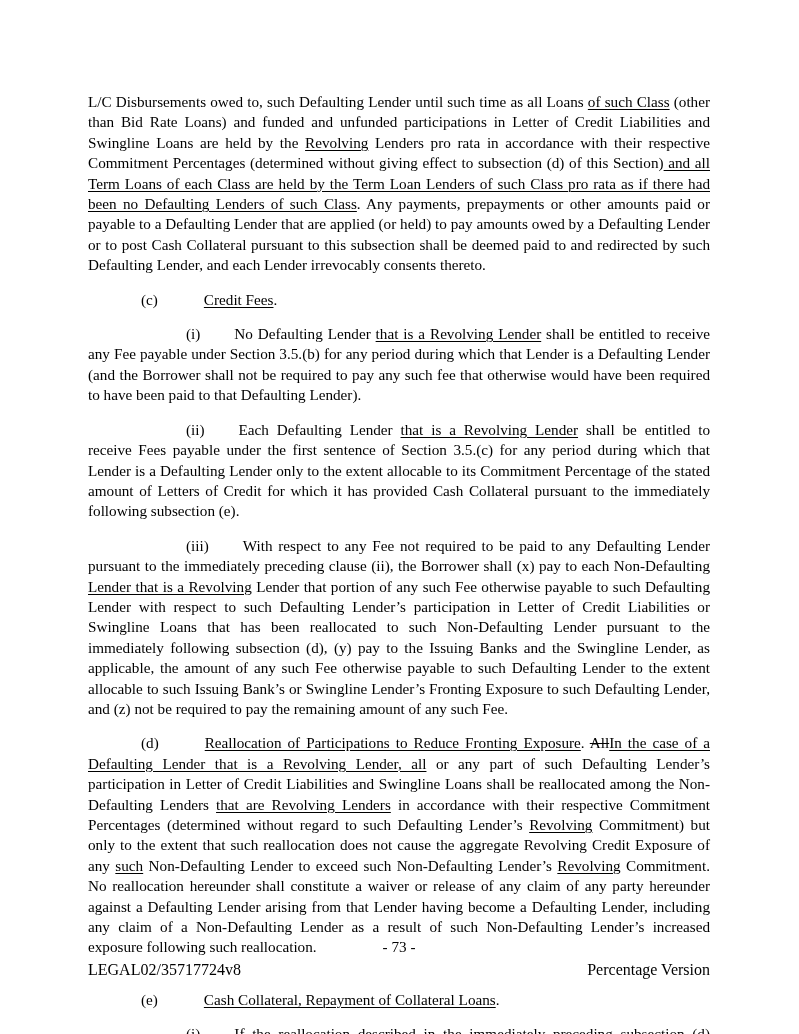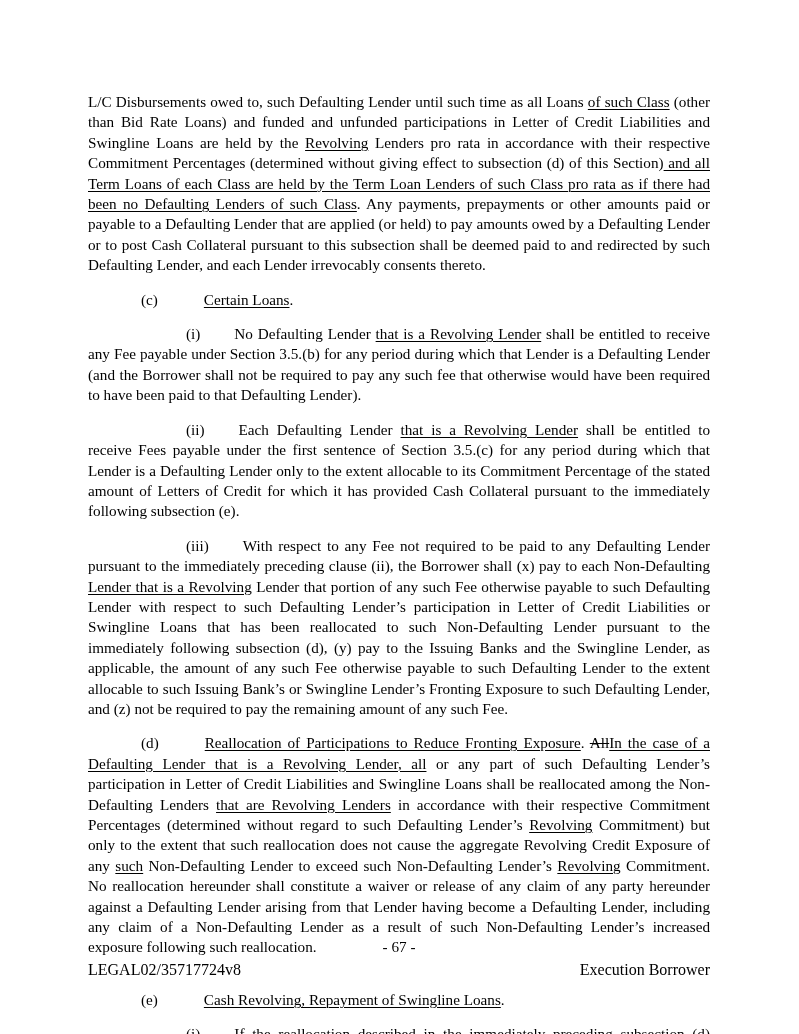--- a/index.html
+++ b/index.html
@@ -86,37 +86,37 @@
 </style>
 </head>
 <body>
 
 <div class="page">
 
   <div class="content">
 
     <p class="body-para lead"><span>L/C Disbursements owed to, such Defaulting Lender until such time as all Loans </span><u class="ins">of such Class</u><span> (other than Bid Rate Loans) and funded and unfunded participations in Letter of Credit Liabilities and Swingline Loans are held by the </span><u class="ins">Revolving</u><span> Lenders pro rata in accordance with their respective Commitment Percentages (determined without giving effect to subsection (d) of this Section)</span><u class="ins"> and all Term Loans of each Class are held by the Term Loan Lenders of such Class pro rata as if there had been no Defaulting Lenders of such Class</u><span>.  Any payments, prepayments or other amounts paid or payable to a Defaulting Lender that are applied (or held) to pay amounts owed by a Defaulting Lender or to post Cash Collateral pursuant to this subsection shall be deemed paid to and redirected by such Defaulting Lender, and each Lender irrevocably consents thereto.</span></p>
 
-    <p class="lettered"><span>(c)</span><span class="tab-lg"></span><u class="ins">Certain Loans</u><span>.</span></p>
+    <p class="lettered"><span>(c)</span><span class="tab-lg"></span><u class="ins">Credit Fees</u><span>.</span></p>
 
     <p class="roman"><span>(i)</span><span class="tab-sm"></span><span>No Defaulting Lender </span><u class="ins">that is a Revolving Lender</u><span> shall be entitled to receive any Fee payable under Section 3.5.(b) for any period during which that Lender is a Defaulting Lender (and the Borrower shall not be required to pay any such fee that otherwise would have been required to have been paid to that Defaulting Lender).</span></p>
 
     <p class="roman"><span>(ii)</span><span class="tab-sm"></span><span>Each Defaulting Lender </span><u class="ins">that is a Revolving Lender</u><span> shall be entitled to receive Fees payable under the first sentence of Section 3.5.(c) for any period during which that Lender is a Defaulting Lender only to the extent allocable to its Commitment Percentage of the stated amount of Letters of Credit for which it has provided Cash Collateral pursuant to the immediately following subsection (e).</span></p>
 
     <p class="roman"><span>(iii)</span><span class="tab-sm"></span><span>With respect to any Fee not required to be paid to any Defaulting Lender pursuant to the immediately preceding clause (ii), the Borrower shall (x) pay to each Non-Defaulting </span><u class="ins">Lender that is a Revolving</u><span> Lender that portion of any such Fee otherwise payable to such Defaulting Lender with respect to such Defaulting Lender’s participation in Letter of Credit Liabilities or Swingline Loans that has been reallocated to such Non-Defaulting Lender pursuant to the immediately following subsection (d), (y) pay to the Issuing Banks and the Swingline Lender, as applicable, the amount of any such Fee otherwise payable to such Defaulting Lender to the extent allocable to such Issuing Bank’s or Swingline Lender’s Fronting Exposure to such Defaulting Lender, and (z) not be required to pay the remaining amount of any such Fee.</span></p>
 
     <p class="lettered-hang"><span>(d)</span><span class="tab-lg"></span><u class="ins">Reallocation of Participations to Reduce Fronting Exposure</u><span>.</span><span>  </span><s class="del">All</s><u class="ins">In the case of a Defaulting Lender that is a Revolving Lender, all</u><span> or any part of such Defaulting Lender’s participation in Letter of Credit Liabilities and Swingline Loans shall be reallocated among the Non-Defaulting Lenders </span><u class="ins">that are Revolving Lenders</u><span> in accordance with their respective Commitment Percentages (determined without regard to such Defaulting Lender’s </span><u class="ins">Revolving</u><span> Commitment) but only to the extent that such reallocation does not cause the aggregate Revolving Credit Exposure of any </span><u class="ins">such</u><span> Non-Defaulting Lender to exceed such Non-Defaulting Lender’s </span><u class="ins">Revolving</u><span> Commitment.  No reallocation hereunder shall constitute a waiver or release of any claim of any party hereunder against a Defaulting Lender arising from that Lender having become a Defaulting Lender, including any claim of a Non-Defaulting Lender as a result of such Non-Defaulting Lender’s increased exposure following such reallocation.</span></p>
 
-    <p class="lettered"><span>(e)</span><span class="tab-lg"></span><u class="ins">Cash Revolving, Repayment of Swingline Loans</u><span>.</span></p>
+    <p class="lettered"><span>(e)</span><span class="tab-lg"></span><u class="ins">Cash Collateral, Repayment of Collateral Loans</u><span>.</span></p>
 
     <p class="roman"><span>(i)</span><span class="tab-sm"></span><span>If the reallocation described in the immediately preceding subsection (d) above cannot, or can only partially, be effected, the Borrower shall, without prejudice to any right or remedy available to it hereunder or under law, (x) first, prepay Swingline Loans in an amount</span></p>
 
   </div>
 
   <div class="footer">
-    <div class="pagenum">- 67 -</div>
+    <div class="pagenum">- 73 -</div>
     <div class="footer-row">
       <div class="footer-left">LEGAL02/35717724v8</div>
-      <div class="footer-right">Execution Borrower</div>
+      <div class="footer-right">Percentage Version</div>
     </div>
   </div>
 
 </div>
 
 </body></html>

